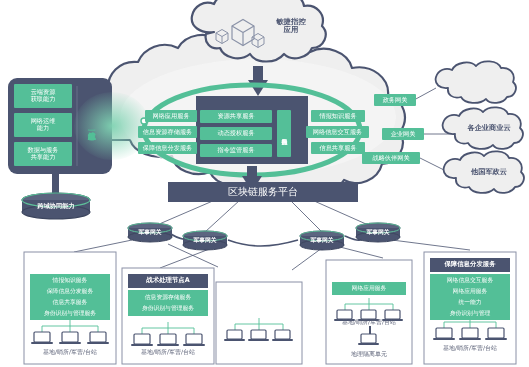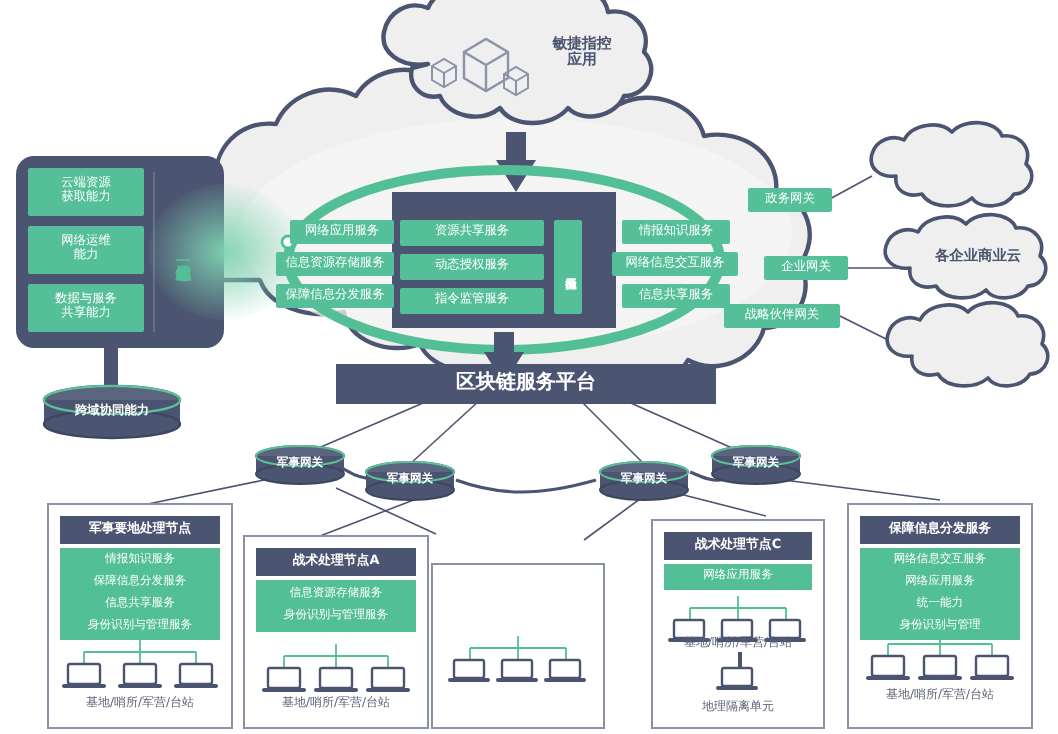--- a/index.html
+++ b/index.html
@@ -316,35 +316,35 @@
 
   <div class="chip" style="position:absolute; left:277px; top:110px; width:14px; height:47px;
               display:flex; align-items:center; justify-content:center;">
     <span class="vert" style="font-size:6px; color:#ffffff;">自动执行服务</span>
   </div>
 
   <div class="txt chip" style="left:311px; top:110px; width:54px; height:12px;">情报知识服务</div>
   <div class="txt chip" style="left:306px; top:126px; width:63px; height:12px;">网络信息交互服务</div>
   <div class="txt chip" style="left:311px; top:142px; width:54px; height:12px;">信息共享服务</div>
 
-  <div class="txt" style="left:168px; top:182px; width:190px; height:20px; font-size:10px; font-weight:bold; color:#ffffff;">区块链服务平台</div>
+  <div class="txt" style="left:168px; top:182px; width:190px; height:20px; font-size:10px; font-weight:normal; color:#ffffff;">区块链服务平台</div>
 
   <div class="txt chip" style="left:374px; top:94px; width:42px; height:12px;">政务网关</div>
   <div class="txt chip" style="left:382px; top:128px; width:42px; height:12px;">企业网关</div>
   <div class="txt chip" style="left:362px; top:152px; width:58px; height:12px;">战略伙伴网关</div>
 
   <div class="txt cloudtxt" style="left:450px; top:122px; width:78px; height:12px; font-size:7.2px;">各企业商业云</div>
+  <div class="txt cloudtxt" style="left:450px; top:166px; width:78px; height:12px; font-size:7.2px;">他国军政云</div>
 
   <div class="txt cyl-label" style="left:128px; top:228px; width:44px; height:9px; font-size:5.8px;">军事网关</div>
   <div class="txt cyl-label" style="left:183px; top:236px; width:44px; height:9px; font-size:5.8px;">军事网关</div>
   <div class="txt cyl-label" style="left:300px; top:236px; width:44px; height:9px; font-size:5.8px;">军事网关</div>
   <div class="txt cyl-label" style="left:356px; top:228px; width:44px; height:9px; font-size:5.8px;">军事网关</div>
 
   <div style="position:absolute; left:24px; top:252px; width:92px; height:112px;">
-    <div class="txt nodehdr" style="left:6px; top:6px; width:80px; height:14px;">军事要地处理节点</div>
     <div style="position:absolute; left:6px; top:22px; width:80px; height:46px; background:#53bf97;
                 display:flex; flex-direction:column; align-items:center; justify-content:center;">
       <span class="txt" style="position:relative; width:80px; height:11px; font-size:5.8px;">情报知识服务</span>
       <span class="txt" style="position:relative; width:80px; height:11px; font-size:5.8px;">保障信息分发服务</span>
       <span class="txt" style="position:relative; width:80px; height:11px; font-size:5.8px;">信息共享服务</span>
       <span class="txt" style="position:relative; width:80px; height:11px; font-size:5.8px;">身份识别与管理服务</span>
     </div>
     <div class="txt nodefoot" style="left:4px; top:94px; width:84px; height:12px;">基地/哨所/军营/台站</div>
   </div>
 
@@ -353,21 +353,20 @@
     <div style="position:absolute; left:6px; top:22px; width:80px; height:26px; background:#53bf97;
                 display:flex; flex-direction:column; align-items:center; justify-content:center;">
       <span class="txt" style="position:relative; width:80px; height:11px; font-size:5.8px;">信息资源存储服务</span>
       <span class="txt" style="position:relative; width:80px; height:11px; font-size:5.8px;">身份识别与管理服务</span>
     </div>
     <div class="txt nodefoot" style="left:4px; top:78px; width:84px; height:12px;">基地/哨所/军营/台站</div>
   </div>
 
 
   <div style="position:absolute; left:326px; top:260px; width:86px; height:104px;">
-    <div class="txt nodehdr" style="left:6px; top:6px; width:74px; height:14px;">战术处理节点C</div>
     <div style="position:absolute; left:6px; top:22px; width:74px; height:13px; background:#53bf97;
                 display:flex; align-items:center; justify-content:center;">
       <span class="txt" style="position:relative; width:74px; height:11px; font-size:5.8px;">网络应用服务</span>
     </div>
     <div class="txt nodefoot" style="left:2px; top:56px; width:82px; height:12px;">基地/哨所/军营/台站</div>
     <div class="txt nodefoot" style="left:2px; top:88px; width:82px; height:12px;">地理隔离单元</div>
   </div>
 
   <div style="position:absolute; left:424px; top:252px; width:92px; height:112px;">
     <div class="txt nodehdr" style="left:6px; top:6px; width:80px; height:14px;">保障信息分发服务</div>

